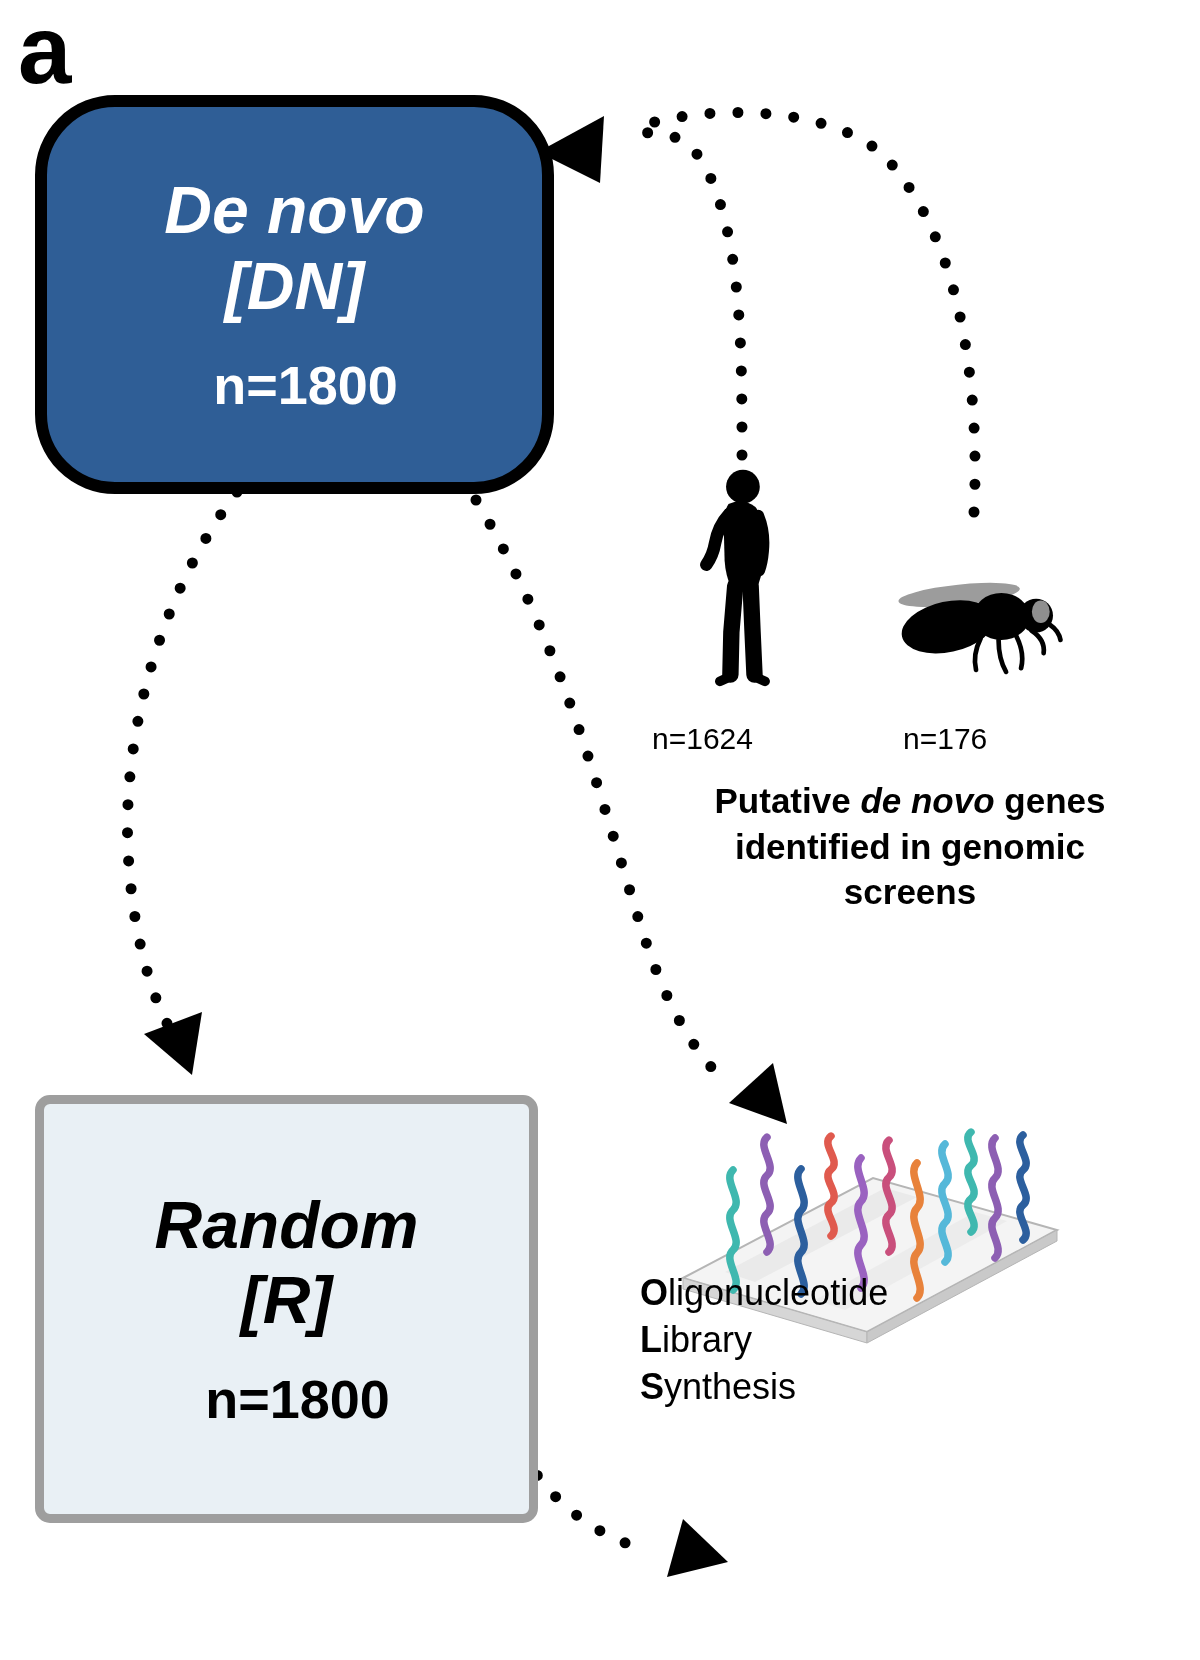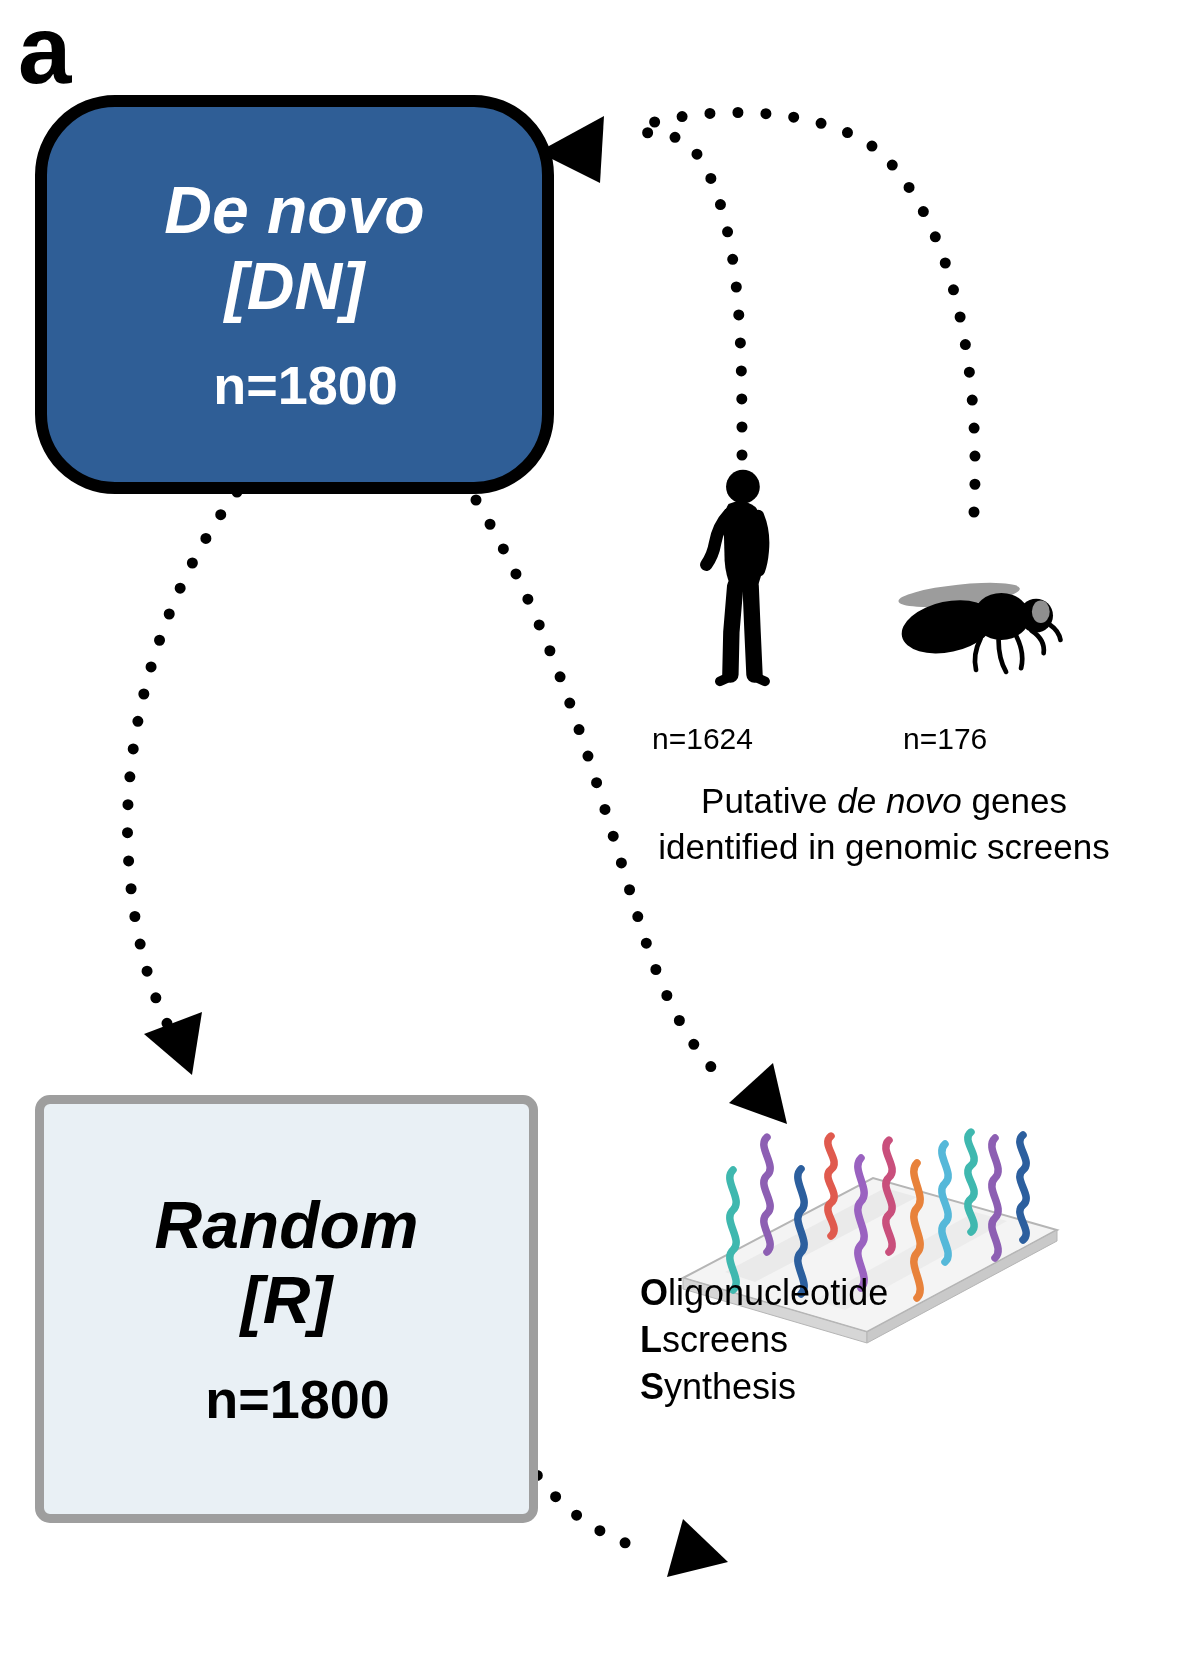--- a/index.html
+++ b/index.html
@@ -41,22 +41,22 @@
     left:163px;top:662px;width:360px;
     font-style:italic;font-size:43px;line-height:1.15;color:#111;
   }
   
   .human-svg{left:688px;top:466px;width:106px;height:236px;}
   .fly-svg{left:893px;top:563px;width:198px;height:122px;}
   .count{font-size:30px;color:#000;text-align:left;}
   .human-count{left:652px;top:722px;width:185px;}
   .fly-count{left:903px;top:722px;width:185px;}
   .caption{
-    left:654px;top:778px;width:460px;text-align:center;
-    font-weight:normal;font-size:35px;line-height:1.3;color:#000;
+    left:680px;top:778px;width:460px;text-align:center;
+    font-weight:bold;font-size:35px;line-height:1.3;color:#000;
   }
   .caption .it{font-style:italic;}
   
   .chip-svg{left:655px;top:1100px;width:420px;height:250px;}
   
   .ols{
     left:640px;top:1270px;width:480px;
     font-size:36px;line-height:1.3;color:#000;
   }
   .ols b{font-weight:bold;}
@@ -138,17 +138,17 @@
         <path d="M262 198 c 11 -11.3 -11 -33.8 0 -45.0 c 11 -11.3 -11 -33.8 0 -45.0 c 11 -11.3 -11 -33.8 0 -45.0" stroke="#e8823b" stroke-width="7.5" fill="none" stroke-linecap="round"></path>
         <path d="M290 162 c 11 -9.8 -11 -29.5 0 -39.3 c 11 -9.8 -11 -29.5 0 -39.3 c 11 -9.8 -11 -29.5 0 -39.3" stroke="#55b8d9" stroke-width="7.5" fill="none" stroke-linecap="round"></path>
         <path d="M316 132 c 11 -8.3 -11 -25.0 0 -33.3 c 11 -8.3 -11 -25.0 0 -33.3 c 11 -8.3 -11 -25.0 0 -33.3" stroke="#3fb8af" stroke-width="7.5" fill="none" stroke-linecap="round"></path>
         <path d="M340 158 c 11 -10.0 -11 -30.0 0 -40.0 c 11 -10.0 -11 -30.0 0 -40.0 c 11 -10.0 -11 -30.0 0 -40.0" stroke="#8d5fb3" stroke-width="7.5" fill="none" stroke-linecap="round"></path>
         <path d="M368 140 c 11 -8.8 -11 -26.3 0 -35.0 c 11 -8.8 -11 -26.3 0 -35.0 c 11 -8.8 -11 -26.3 0 -35.0" stroke="#2c5f9e" stroke-width="7.5" fill="none" stroke-linecap="round"></path>
       </g>
   </svg>
 
   <div class="abs ols">
     <div><b>O</b><span>ligonucleotide</span></div>
-    <div><b>L</b><span>screens</span></div>
+    <div><b>L</b><span>ibrary</span></div>
     <div><b>S</b><span>ynthesis</span></div>
   </div>
 
 </div>
 
 </body></html>

